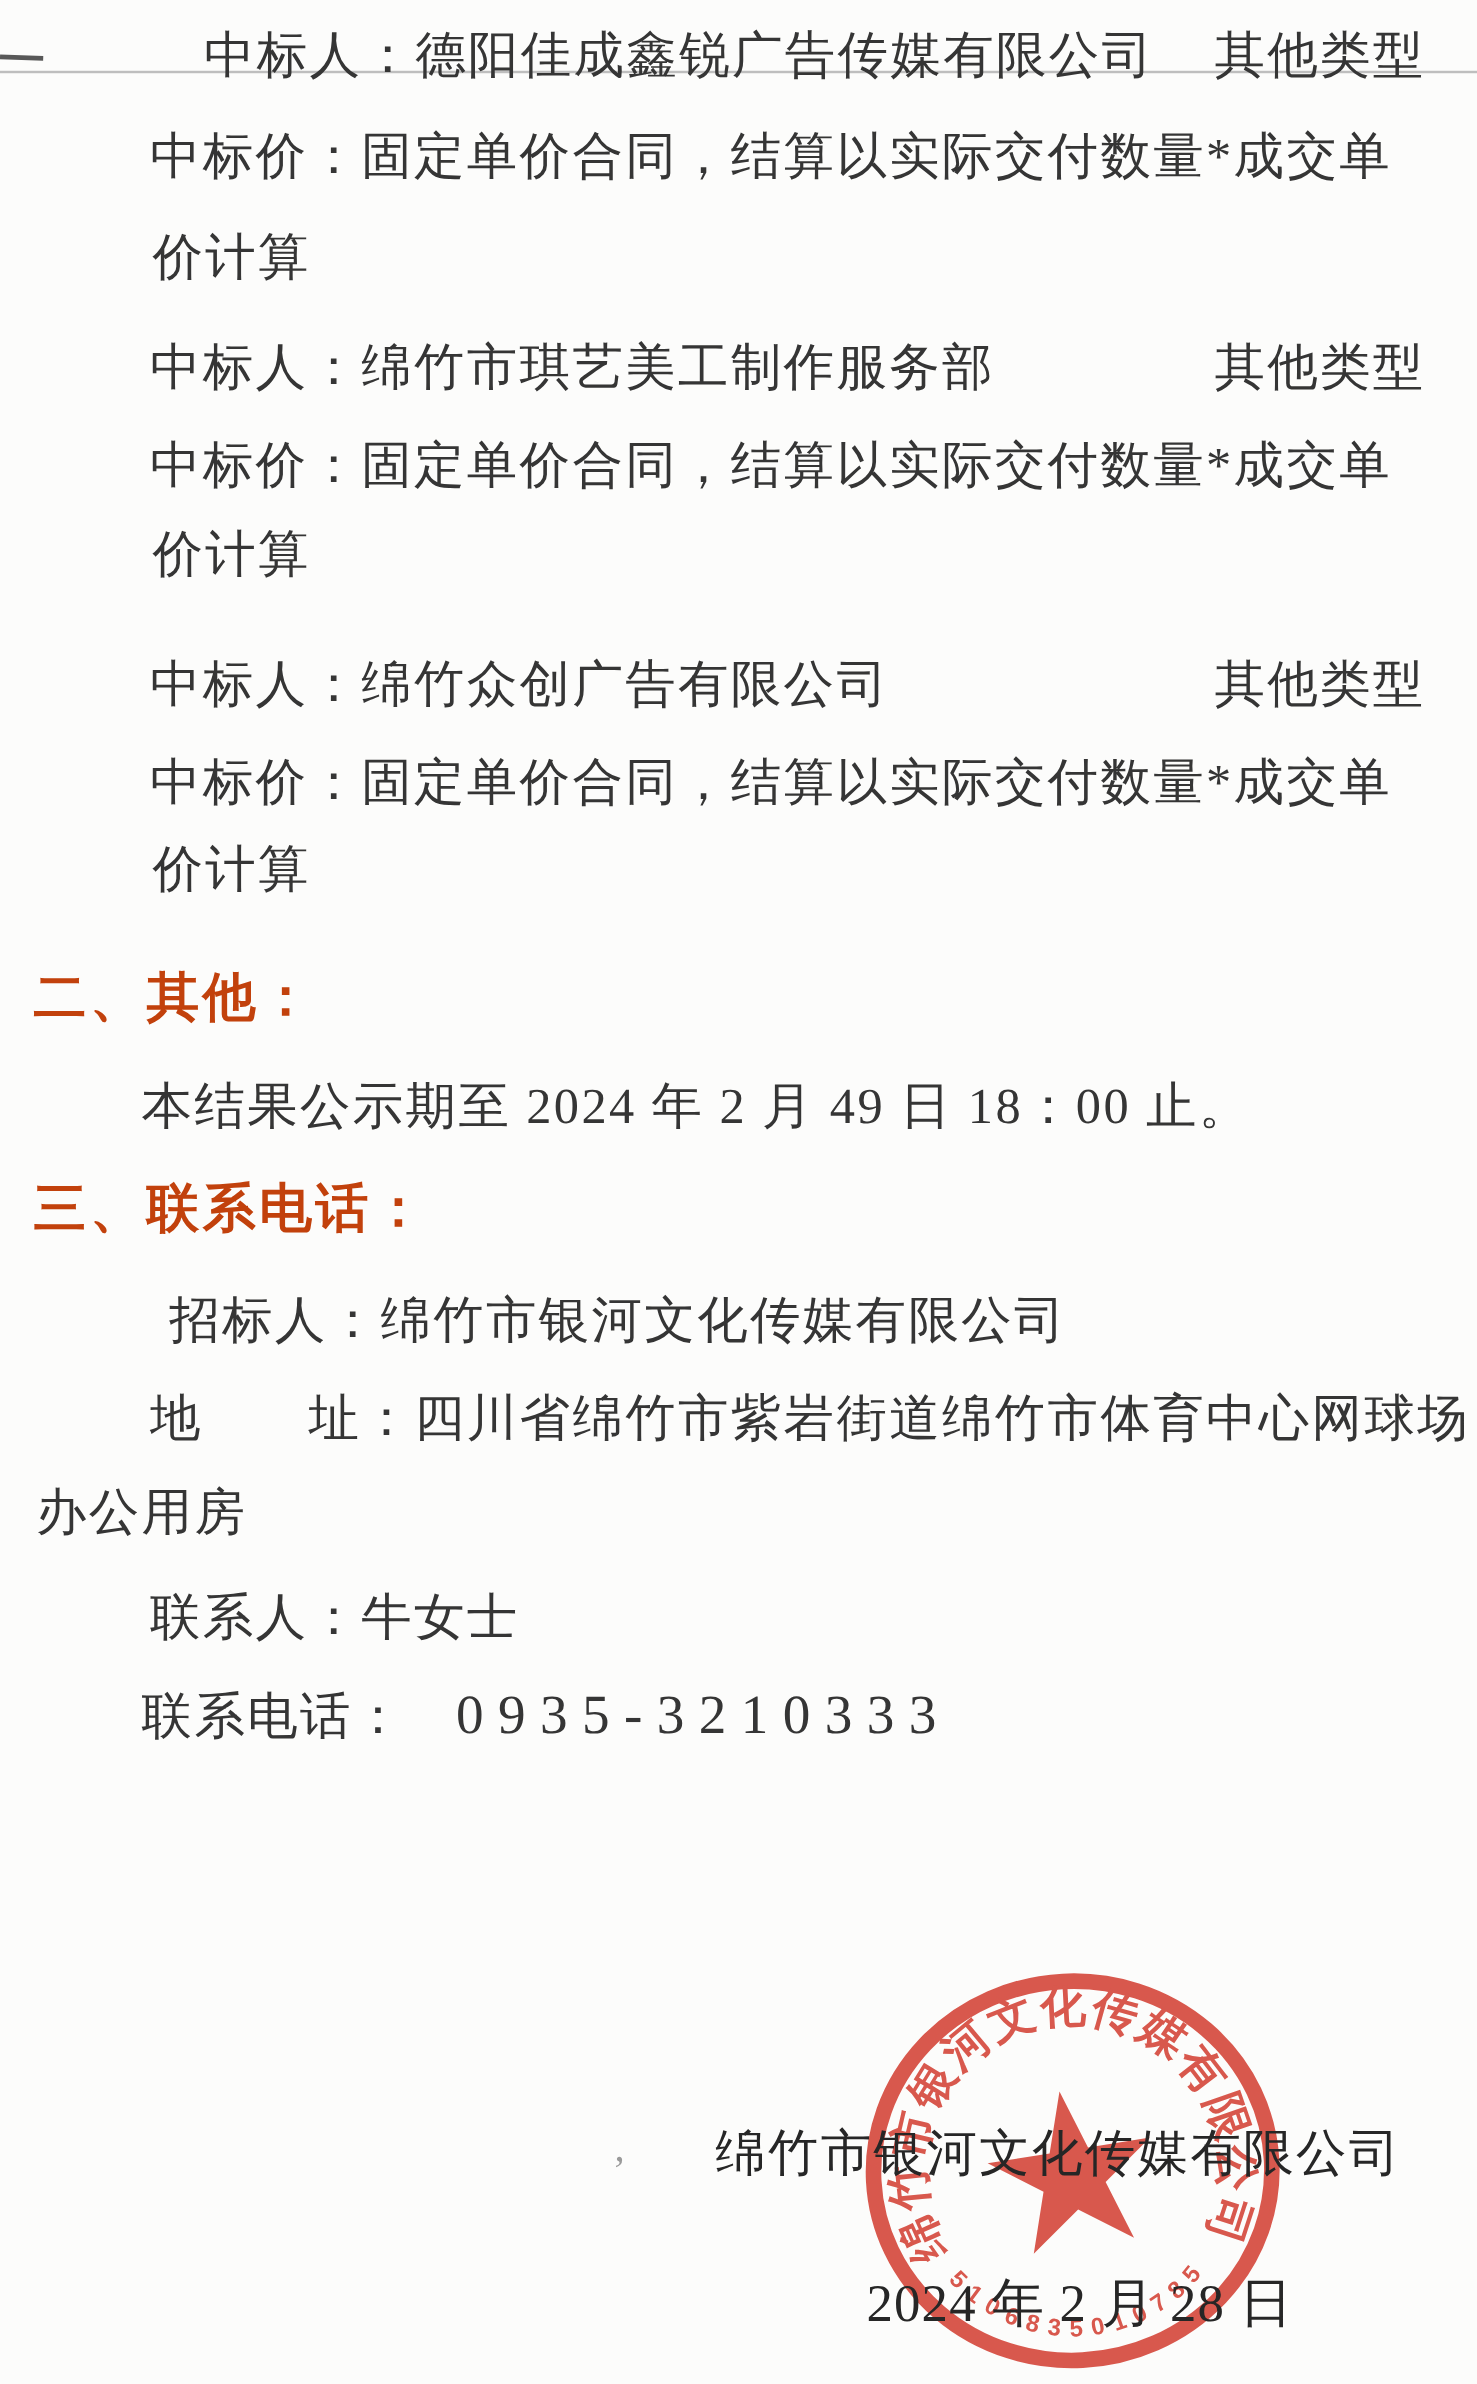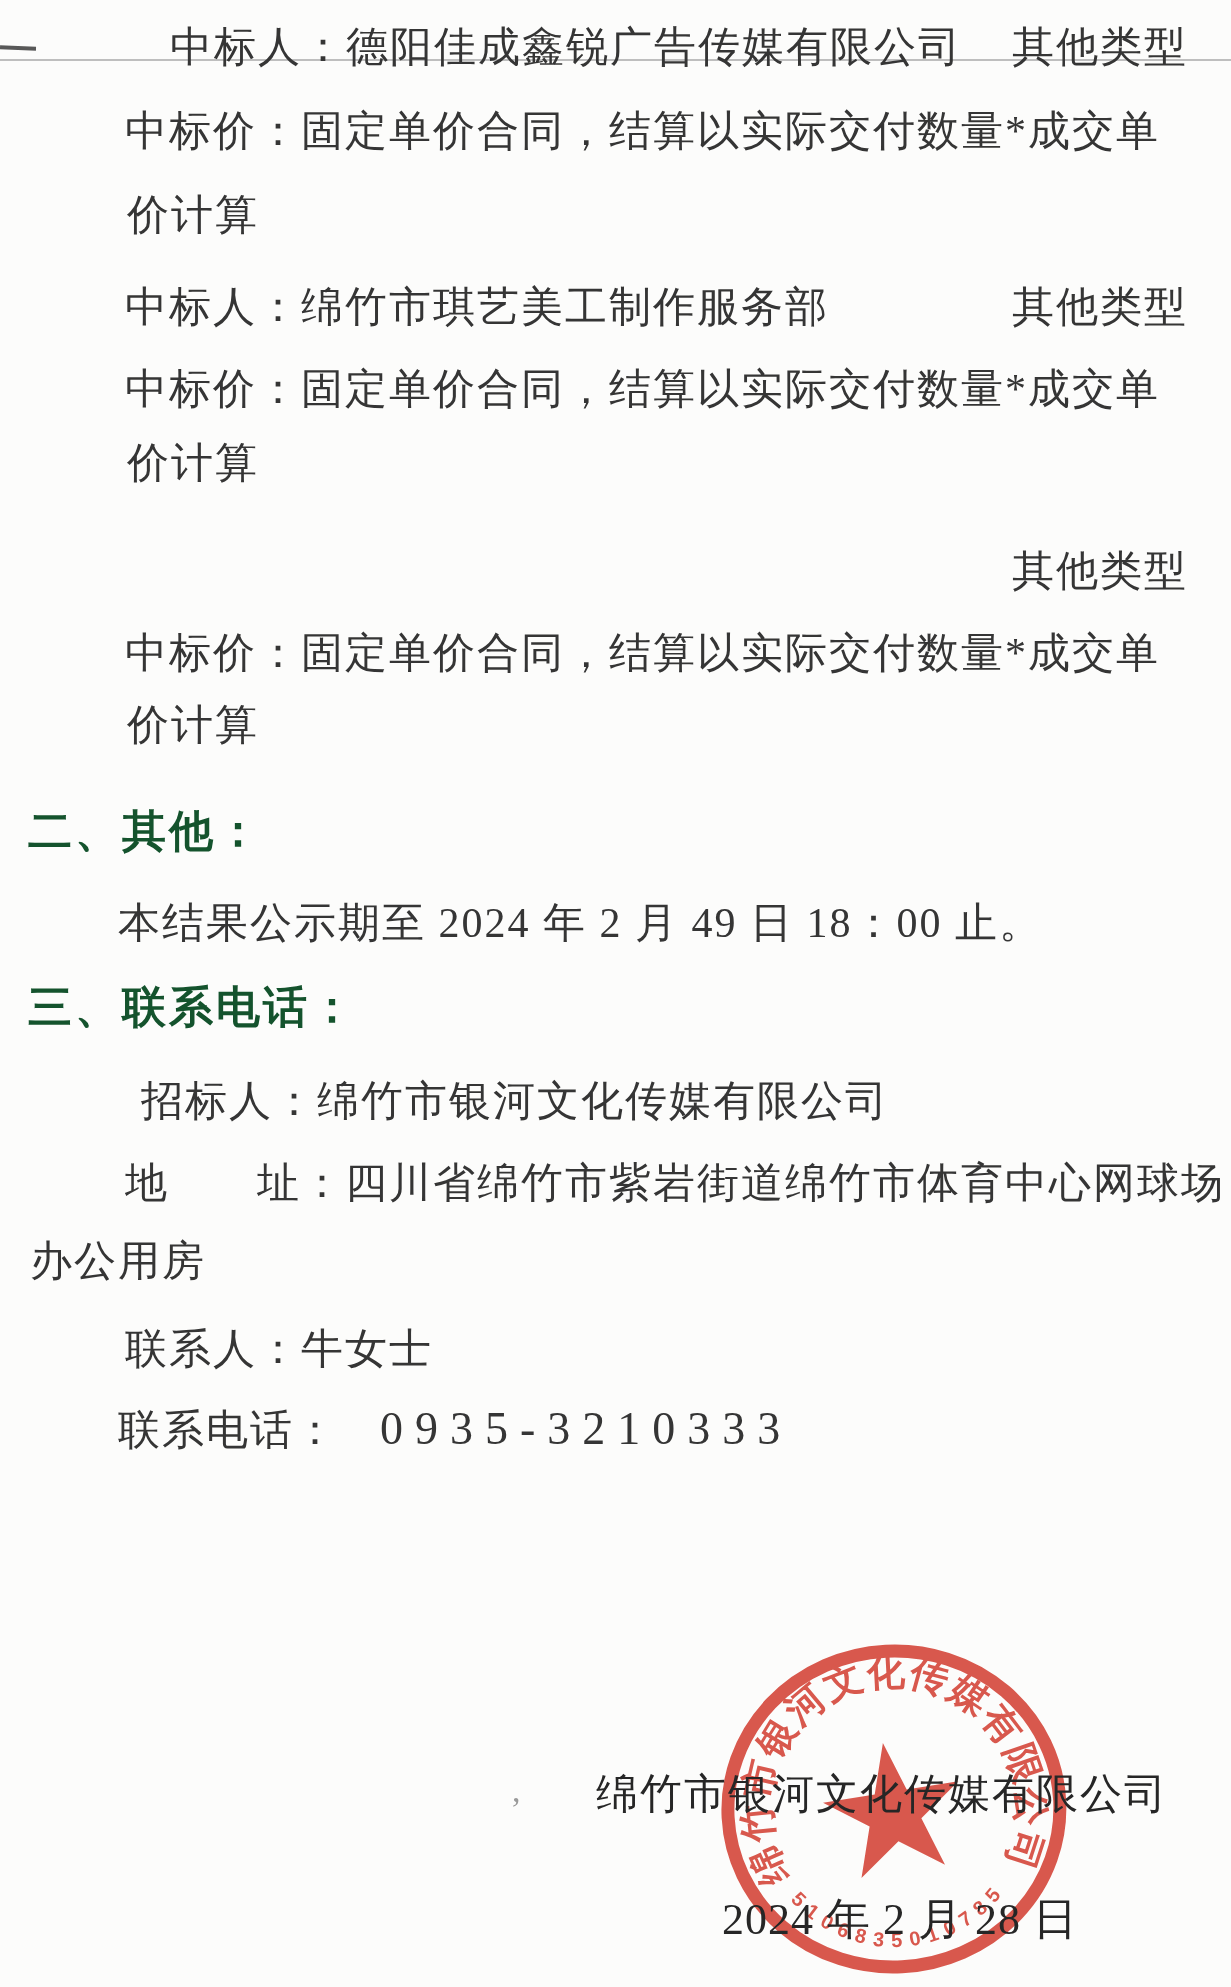--- a/index.html
+++ b/index.html
@@ -19,21 +19,21 @@
     letter-spacing: 2px;
     color: #353535;
     white-space: pre;
   }
   .heading {
     position: absolute;
     font-family: "Liberation Sans", "DejaVu Sans", sans-serif;
     font-weight: bold;
     font-size: 44px;
     letter-spacing: 3px;
-    color: #14532d;
+    color: #c2410c;
     white-space: pre;
   }
   .phone-number { letter-spacing: 12px; font-size: 46px; }
 
   .scan-rule {
     position: absolute;
     left: 0; top: 59px;
     width: 1231px; height: 2px;
     background: #b3b3b3; opacity: .85;
   }
@@ -86,20 +86,21 @@
   <div class="txt" style="left:125px; top:24px;margin-left:45px;">中标人：德阳佳成鑫锐广告传媒有限公司</div>
   <div class="txt" style="left:1012px; top:24px;">其他类型</div>
   <div class="txt" style="left:125px; top:108px;">中标价：固定单价合同，结算以实际交付数量*成交单</div>
   <div class="txt" style="left:127px; top:192px;">价计算</div>
 
   <div class="txt" style="left:125px; top:284px;">中标人：绵竹市琪艺美工制作服务部</div>
   <div class="txt" style="left:1012px; top:284px;">其他类型</div>
   <div class="txt" style="left:125px; top:366px;">中标价：固定单价合同，结算以实际交付数量*成交单</div>
   <div class="txt" style="left:127px; top:440px;">价计算</div>
 
+  <div class="txt" style="left:125px; top:548px;">中标人：绵竹众创广告有限公司</div>
   <div class="txt" style="left:1012px; top:548px;">其他类型</div>
   <div class="txt" style="left:125px; top:630px;">中标价：固定单价合同，结算以实际交付数量*成交单</div>
   <div class="txt" style="left:127px; top:702px;">价计算</div>
 
   <div class="heading" style="left:28px; top:802px;">二、其他：</div>
   <div class="txt" style="left:118px; top:900px;">本结果公示期至 2024 年 2 月 49 日 18：00 止。</div>
 
   <div class="heading" style="left:28px; top:978px;">三、联系电话：</div>
   <div class="txt" style="left:141px; top:1078px;">招标人：绵竹市银河文化传媒有限公司</div>
   <div class="txt" style="left:125px; top:1160px;">地　　址：四川省绵竹市紫岩街道绵竹市体育中心网球场</div>

